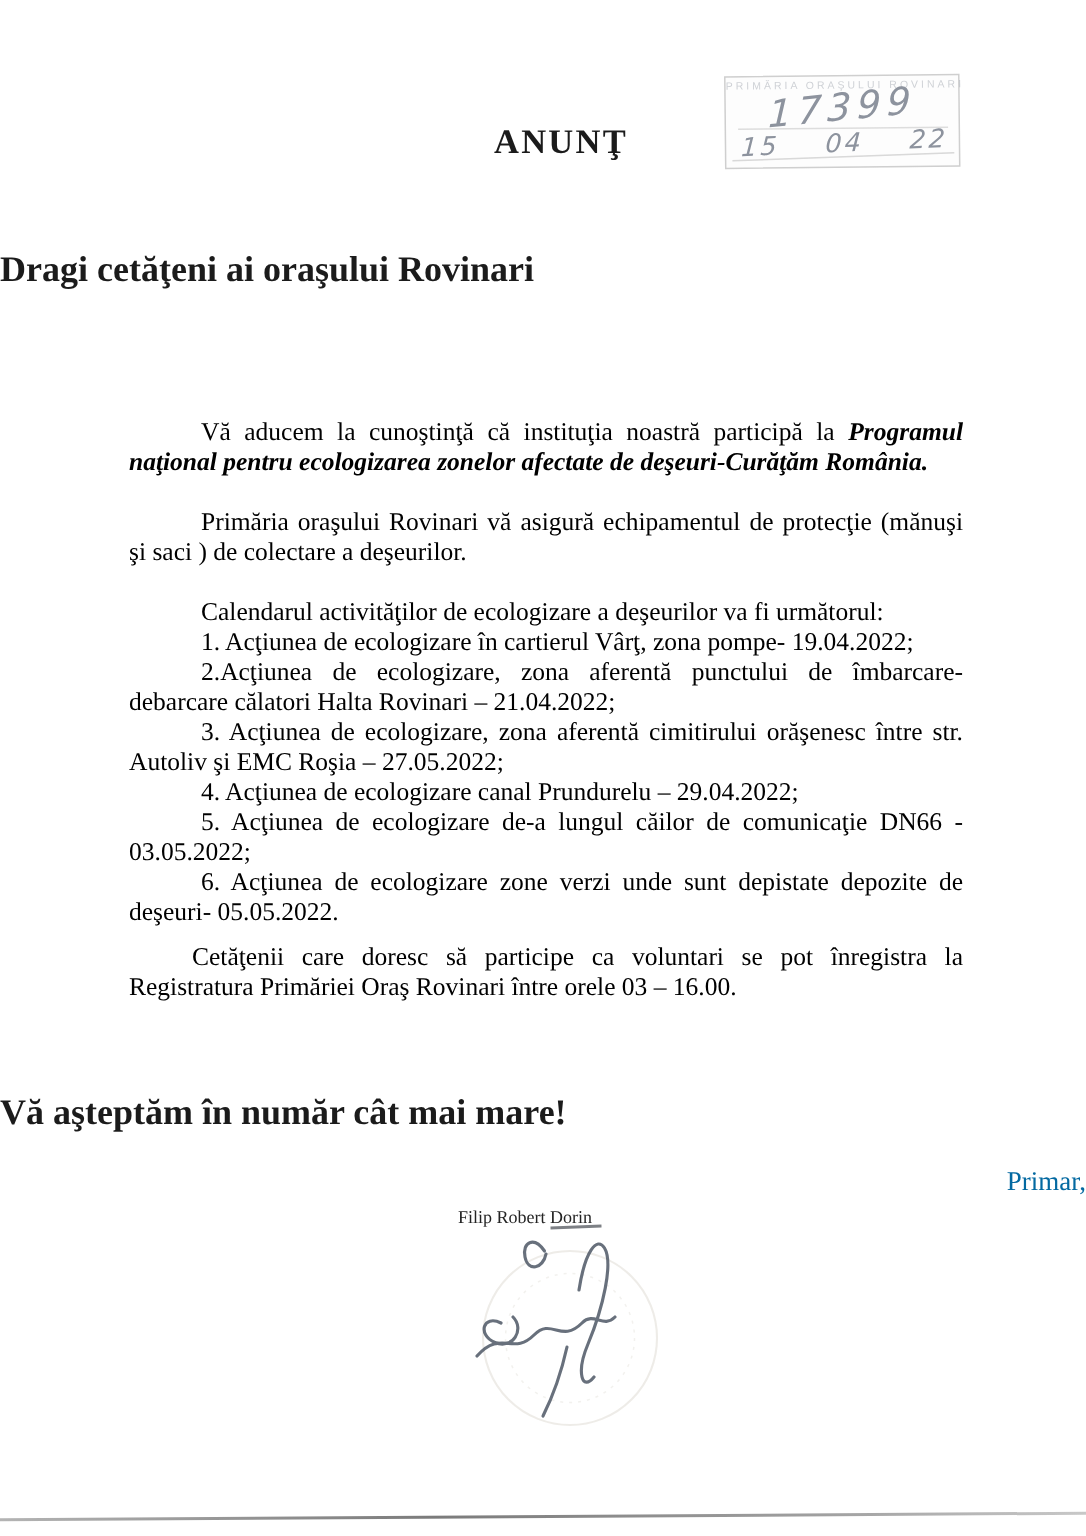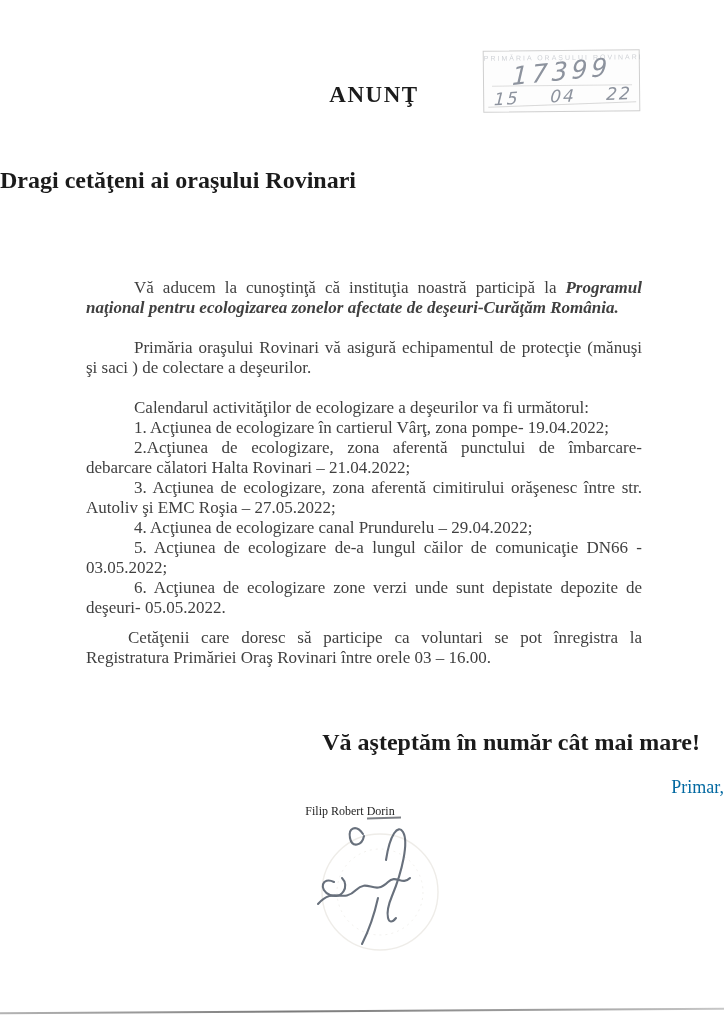--- a/index.html
+++ b/index.html
@@ -64,31 +64,31 @@
   .salutation{
     position:absolute;top:167px;left:0;width:724px;
     font-size:24px;font-weight:bold;
     color:#1b1b1b;
   }
   
   .content{
     position:absolute;left:86px;top:278px;width:556px;
     font-size:17px;line-height:20px;
     text-align:justify;
-    color:#404040;
+    color:#000000;
   }
   .para{margin:0 0 20px 0;text-indent:48px;}
   .para-emphasis{font-weight:bold;font-style:italic;}
   .calendar{margin:0 0 10px 0;}
   .calendar-line{margin:0;text-indent:48px;}
   .closing{margin:0;text-indent:42px;}
   
   .farewell{
     position:absolute;top:729px;left:0;width:700px;
-    text-align:right;
+    text-align:left;
     font-size:24px;font-weight:bold;color:#1b1b1b;
   }
   .sig-role{
     position:absolute;top:777px;left:0;width:724px;
     text-align:right;font-size:18px;color:#0369a1;
   }
   .sig-name{
     position:absolute;top:804px;left:0;width:700px;
     text-align:center;font-size:12px;color:#242424;
   }

